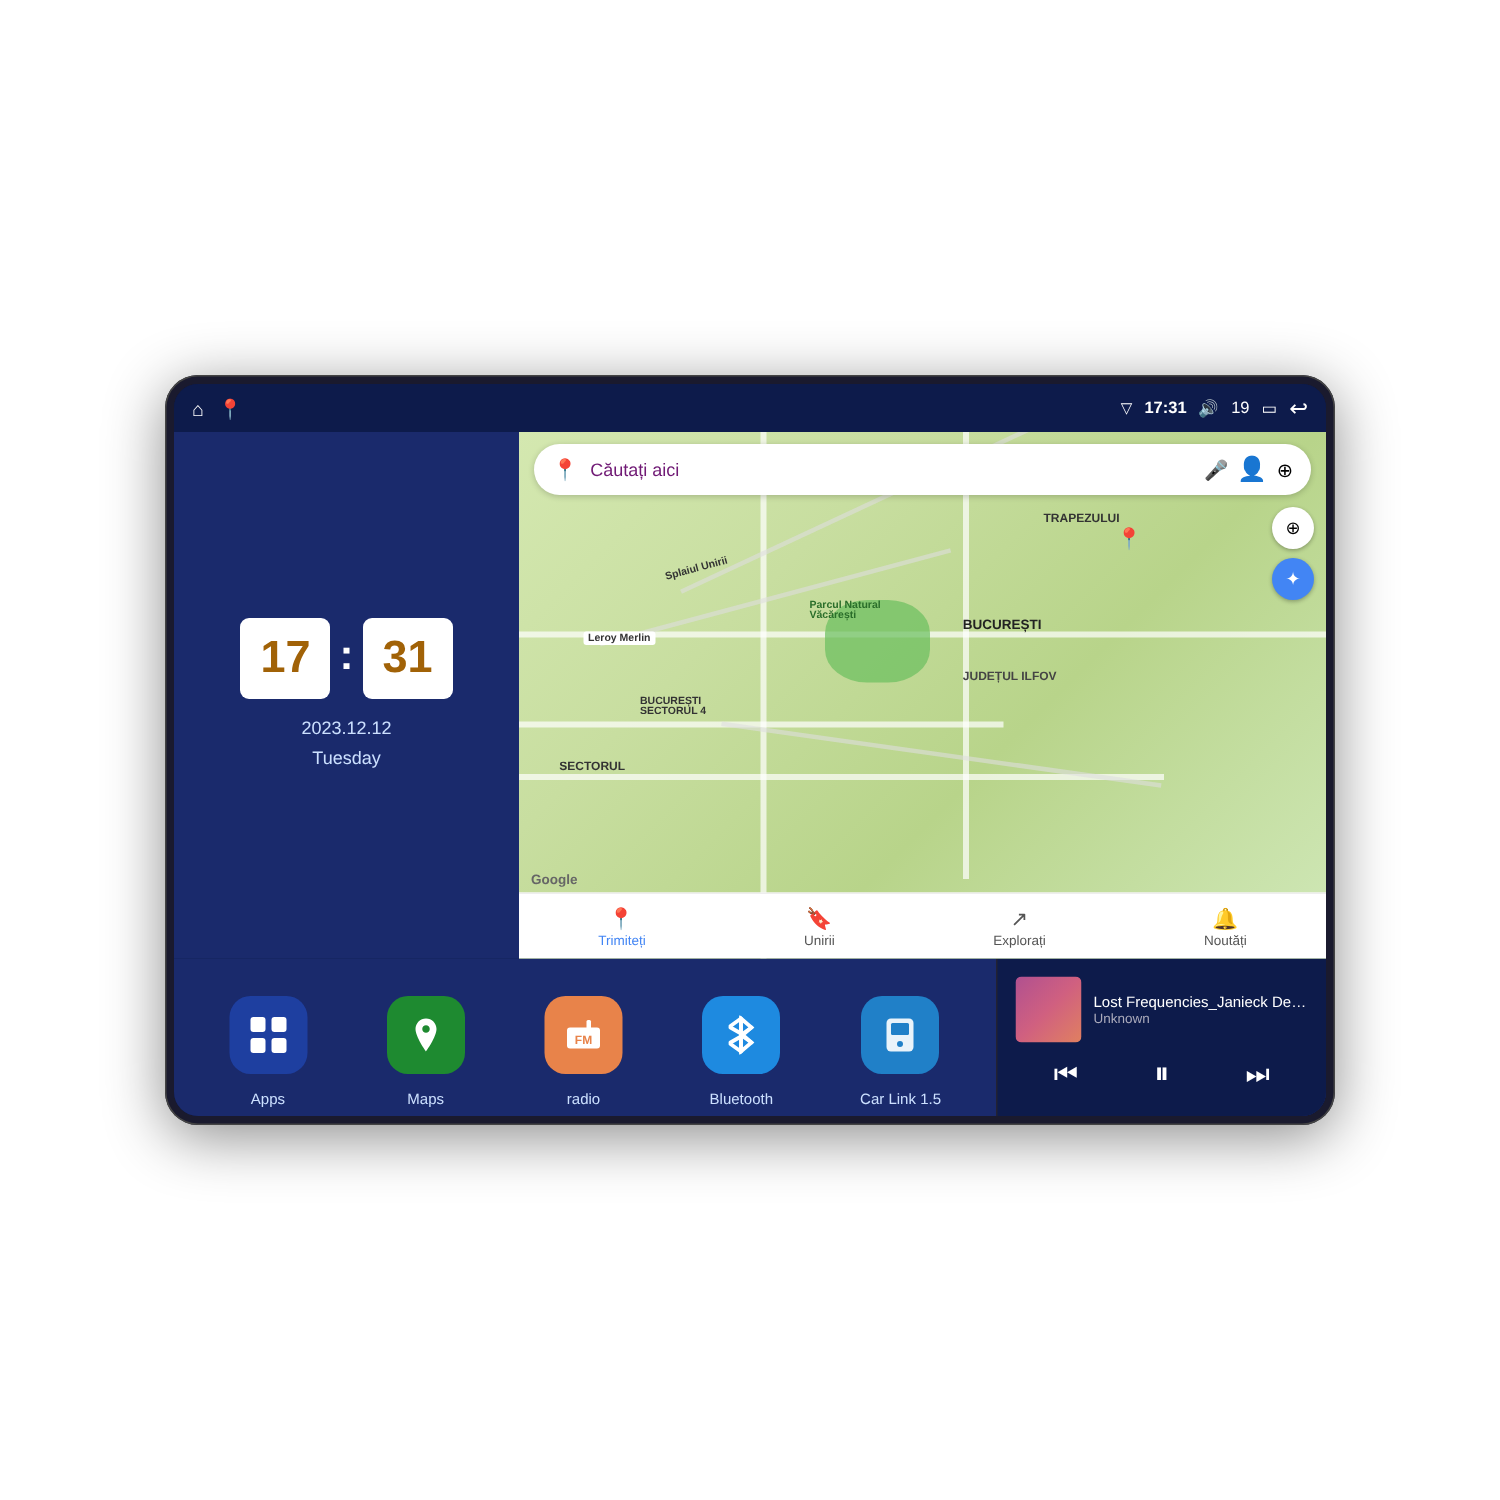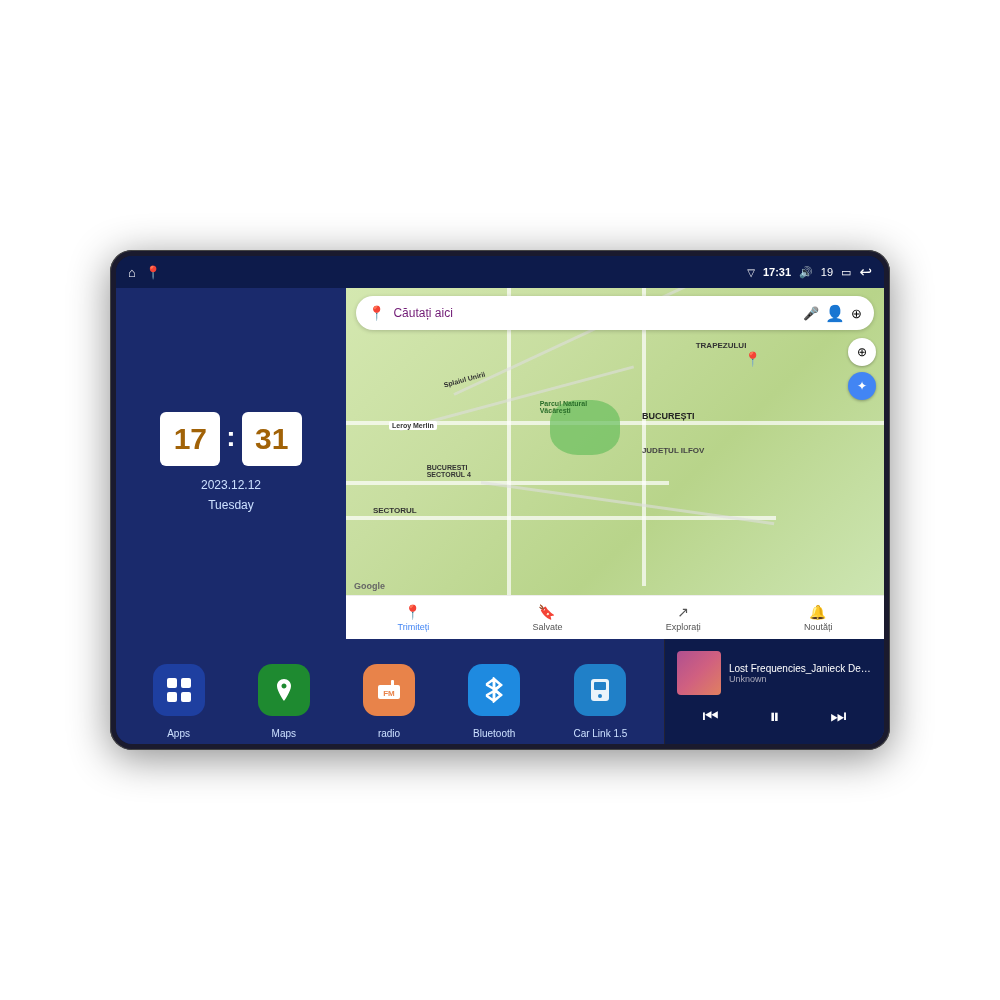--- a/index.html
+++ b/index.html
@@ -470,21 +470,21 @@
             </div>
           </div>
 
           <div class="map-bottom-bar">
             <div class="map-nav-item active">
               <span class="map-nav-icon">📍</span>
               <span>Trimiteți</span>
             </div>
             <div class="map-nav-item">
               <span class="map-nav-icon">🔖</span>
-              <span>Salvate</span>
+              <span>Unirii</span>
             </div>
             <div class="map-nav-item">
               <span class="map-nav-icon">↗</span>
               <span>Explorați</span>
             </div>
             <div class="map-nav-item">
               <span class="map-nav-icon">🔔</span>
               <span>Noutăți</span>
             </div>
           </div>

